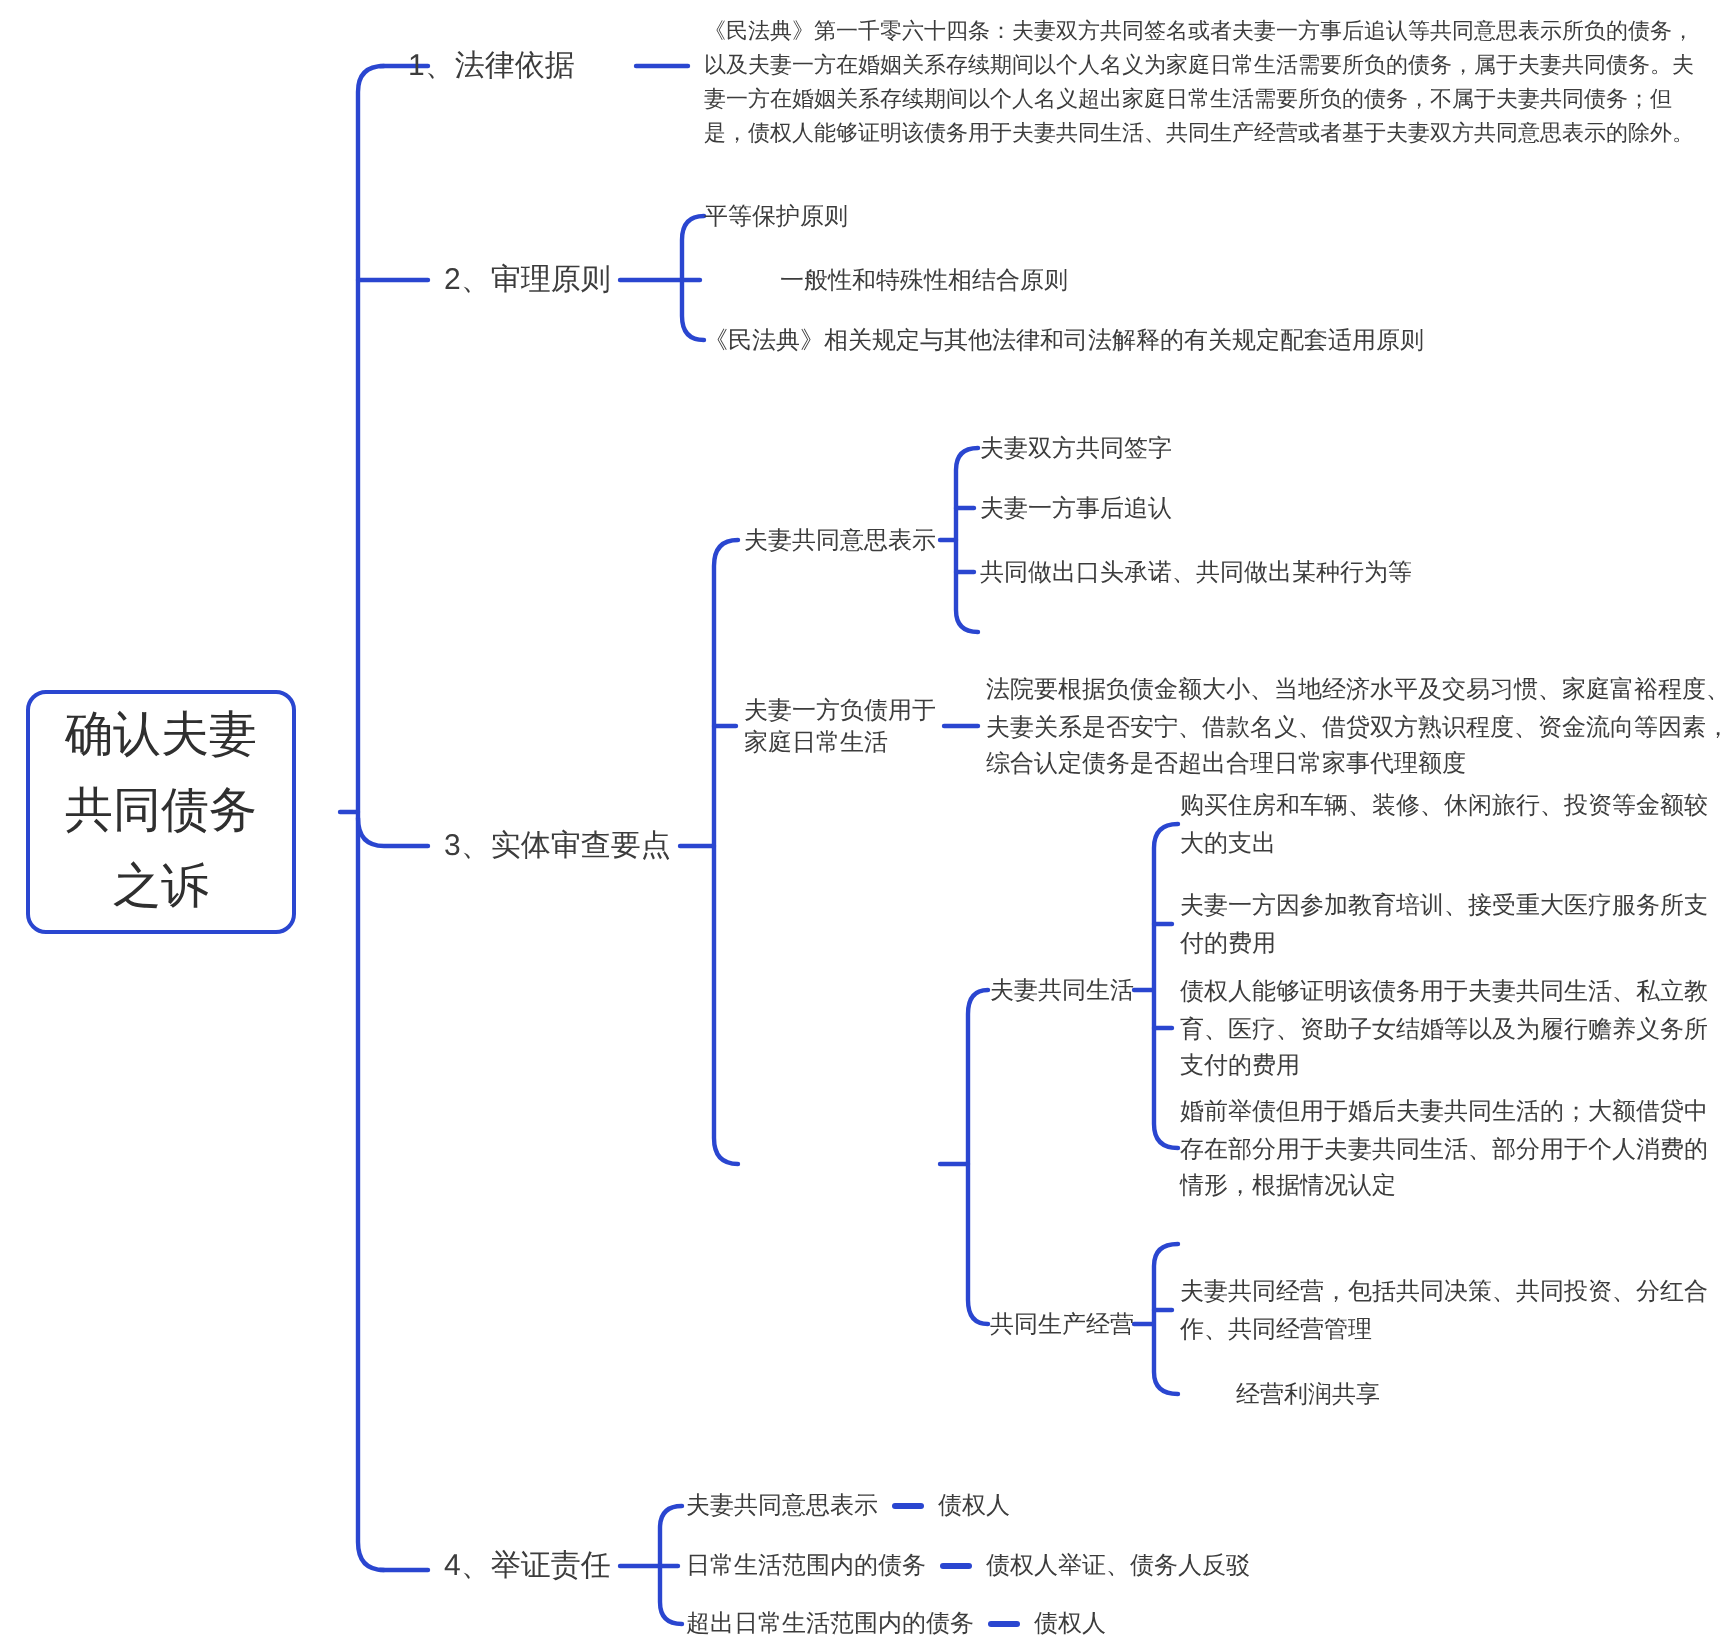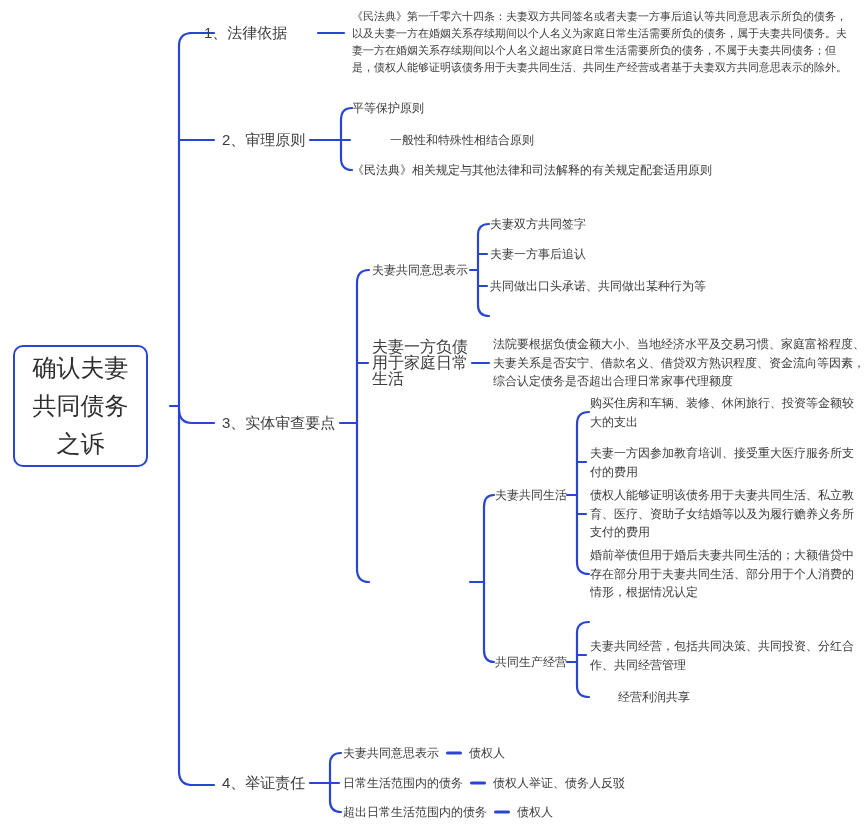--- a/index.html
+++ b/index.html
@@ -10,21 +10,21 @@
   .ln{ stroke:var(--line); stroke-width:2.2; fill:none; stroke-linecap:round; }
   .node{ position:absolute; color:var(--text); }
   .vcenter{ transform:translateY(-50%); }
   .root-box{ left:13px; top:345px; width:135px; height:122px; border:2.5px solid var(--line);
              border-radius:10px; display:flex; align-items:center; justify-content:center;
              box-sizing:border-box; }
   .root-box .root-text{ width:104px; text-align:center; font-size:24px; line-height:38px; color:#2f2f2f; }
   .branch-label{ font-size:15px; white-space:nowrap; }
   .leaf{ font-size:12px; line-height:18.5px; }
   .nowrap{ white-space:nowrap; }
-  .midlabel{ font-size:16px; line-height:16px; width:100px; }
+  .midlabel{ font-size:12px; line-height:16px; width:100px; }
   .para1{ width:502px; font-size:11px; line-height:17px; }
   .para2{ width:376px; }
   .wide272{ width:272px; }
   .row{ display:flex; align-items:center; white-space:nowrap; font-size:12px; }
   .dash{ display:inline-block; width:16px; height:2.2px; background:var(--line);
          margin:0 7px; border-radius:2px; flex:none; }
 </style>
 </head>
 <body>
 

